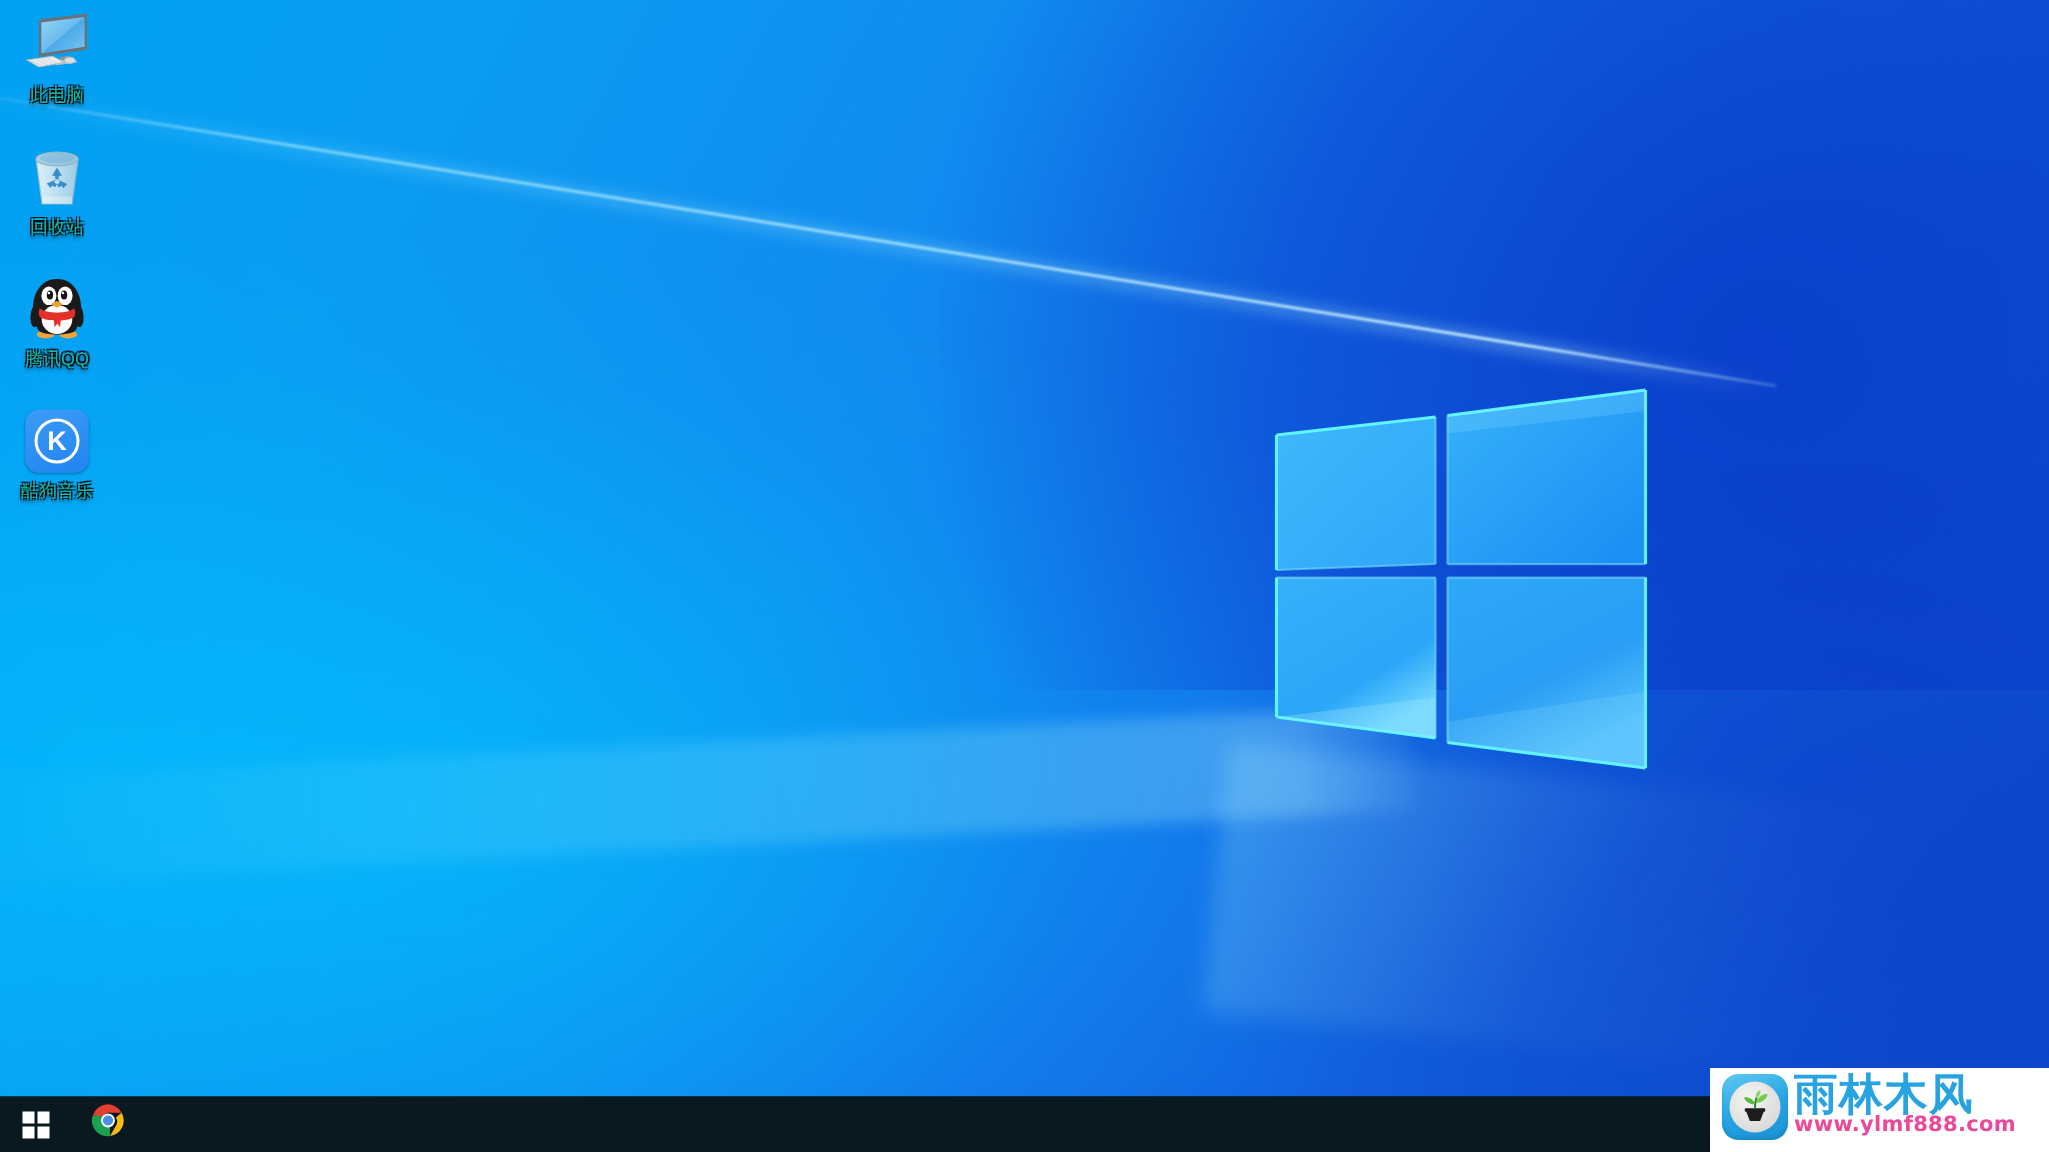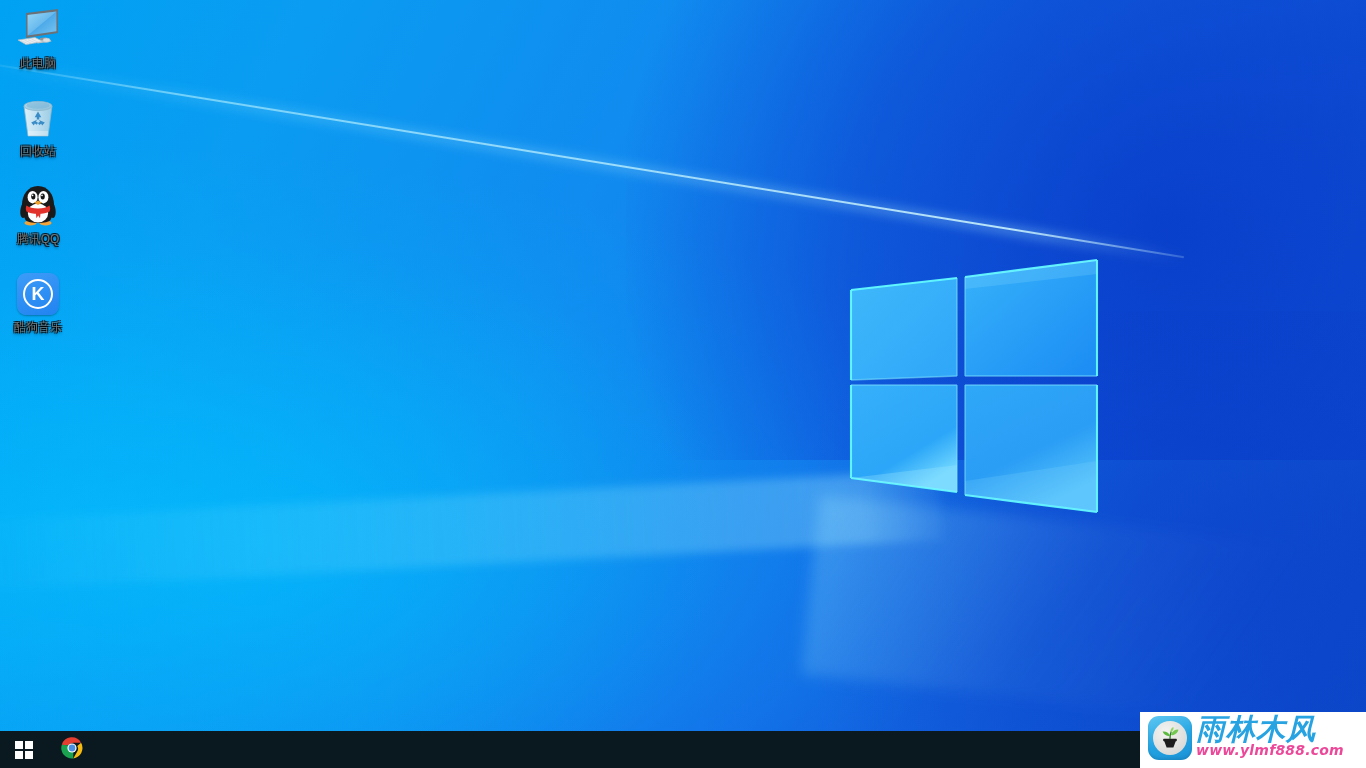--- a/index.html
+++ b/index.html
@@ -80,21 +80,21 @@
     position:relative; width:76px; height:88px;
     display:flex; flex-direction:column; align-items:center;
     padding-top:6px;
   }
   .desk-icon .glyph {
     width:48px; height:48px; position:relative;
     display:flex; align-items:center; justify-content:center;
   }
   .desk-icon .label {
     margin-top:3px; width:74px; text-align:center;
-    font-size:12px; line-height:13px; color:#737373;
+    font-size:12px; line-height:13px; color:#14b8a6;
     font-family:"Liberation Sans","DejaVu Sans",sans-serif;
     text-shadow:
        1px 1px 0 rgba(0,0,0,0.85), -1px 1px 0 rgba(0,0,0,0.70),
        1px -1px 0 rgba(0,0,0,0.70), -1px -1px 0 rgba(0,0,0,0.70),
        0 2px 3px rgba(0,0,0,0.65);
     word-break:keep-all;
   }
 
   
   .ico-pc { width:46px; height:46px; }
@@ -144,21 +144,20 @@
   .win-logo i:nth-child(2){ left:10px; top:0; }
   .win-logo i:nth-child(3){ left:0;  top:10px; }
   .win-logo i:nth-child(4){ left:10px; top:10px; }
 
   
   #watermark {
     position:absolute; left:1140px; top:712px; width:226px; height:56px;
     background:#ffffff; z-index:60;
     display:flex; align-items:flex-start; padding:4px 0 0 8px;
     overflow:hidden;
-    font-style:italic;
   }
   #wm-icon {
     width:44px; height:44px; border-radius:11px; flex:none;
     background:linear-gradient(160deg,#5fc8f2 0%, #23a3e2 55%, #1b92d6 100%);
     display:flex; align-items:center; justify-content:center;
     box-shadow:inset 0 -2px 3px rgba(0,0,0,0.10);
   }
   #wm-icon .disc {
     width:34px; height:34px; border-radius:50%;
     background:radial-gradient(circle at 38% 32%, #f4f4f2 0%, #dadbd8 75%, #c9cbc7 100%);

